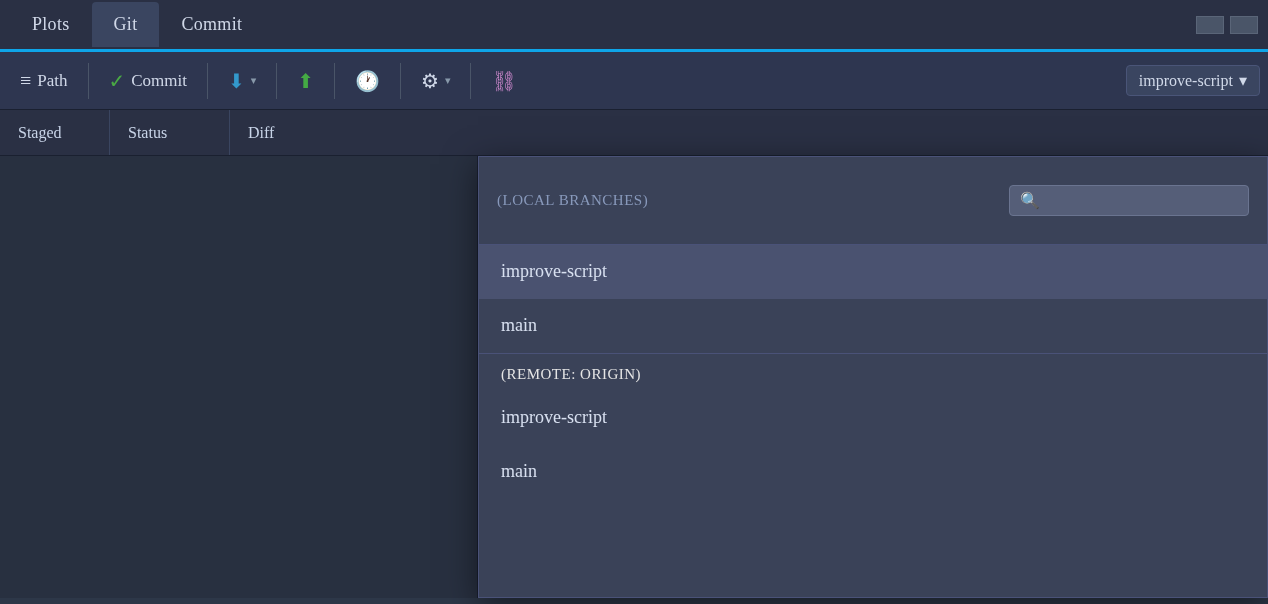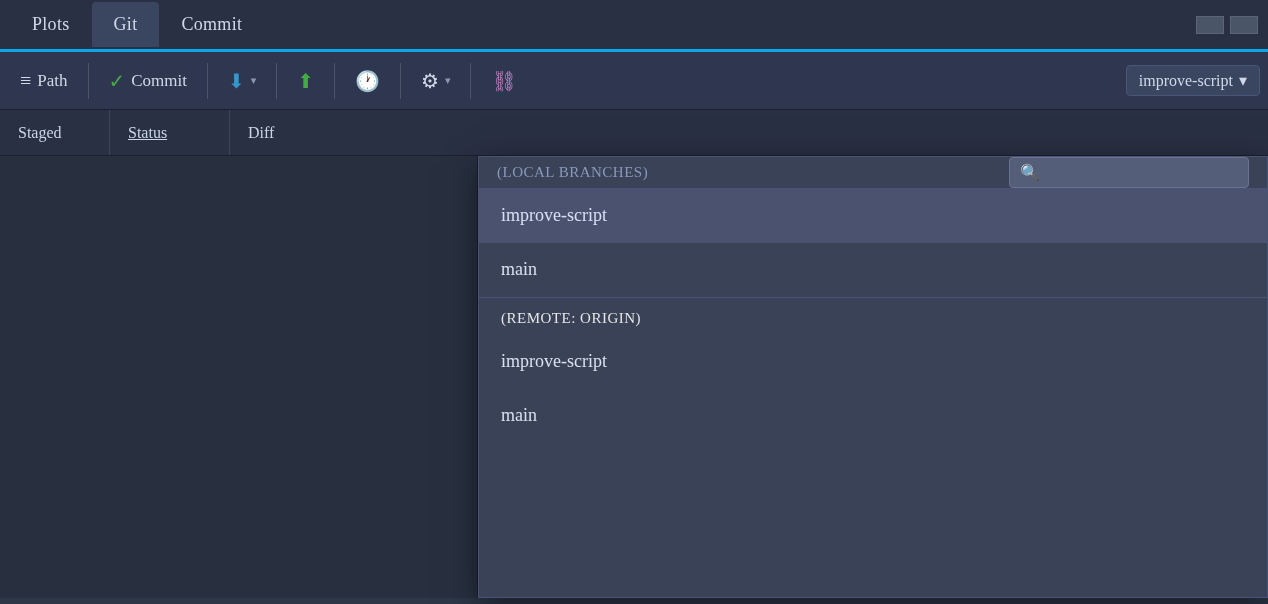--- a/index.html
+++ b/index.html
@@ -119,21 +119,20 @@
       display: flex;
       align-items: center;
       border-right: 1px solid #3a4560;
       cursor: pointer;
     }
     .col-header:first-child {
       width: 110px;
     }
     .col-header:nth-child(2) {
       width: 120px;
-      text-decoration: underline;
     }
     .col-header:nth-child(3) {
       flex: 1;
       border-right: none;
     }
 
     
     .main-area {
       display: flex;
       height: calc(604px - 58px - 58px - 46px);
@@ -159,21 +158,21 @@
       display: flex;
       flex-direction: column;
       z-index: 10;
     }
 
     
     .dropdown-header {
       display: flex;
       align-items: center;
       justify-content: space-between;
-      padding: 0 18px;
+      padding: 28px 18px;
       border-bottom: 1px solid #4a5278;
     }
     .dropdown-section-label {
       color: #8899bb;
       font-size: 15px;
       font-family: 'Georgia', serif;
       letter-spacing: 0.5px;
     }
     .search-box {
       display: flex;

